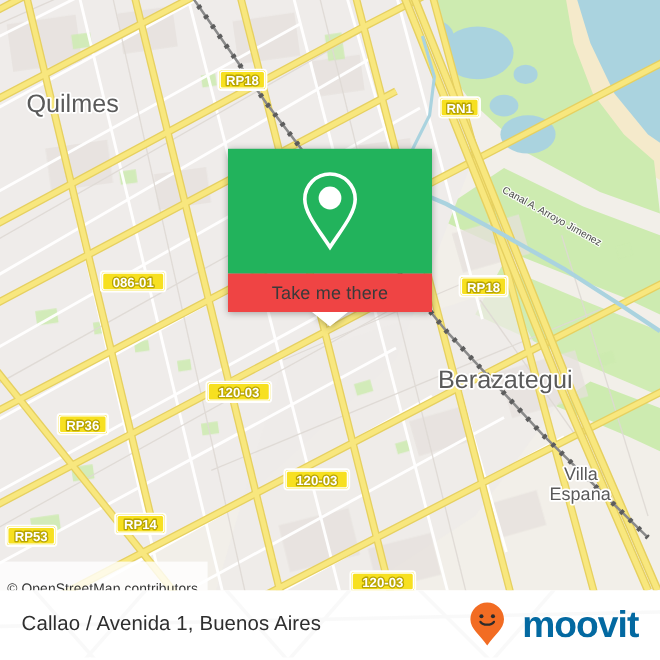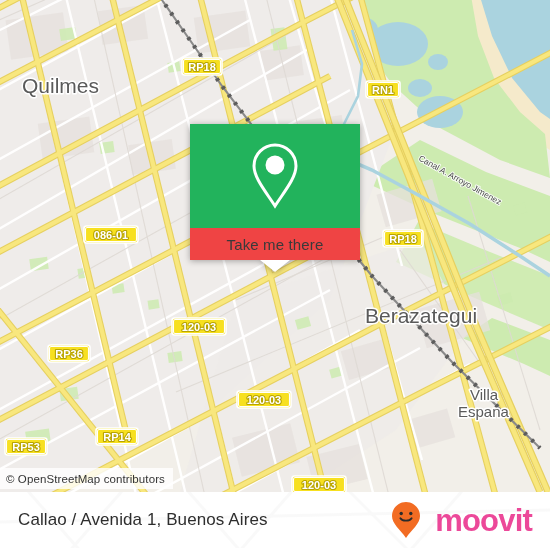--- a/index.html
+++ b/index.html
@@ -33,21 +33,21 @@
   #map svg { display: block; }
 
   
   .osm-attrib {
     position: absolute;
     left: 0;
     top: 468px;
     height: 21px;
     display: flex;
     align-items: center;
-    padding: 0 8px 0 6px;
+    padding: 12px 8px 0 6px;
     background: rgba(255,255,255,0.80);
     font-size: 11.5px;
     color: #333333;
     letter-spacing: 0.1px;
     white-space: nowrap;
   }
 
   
   #popup {
     position: absolute;
@@ -119,21 +119,21 @@
   }
   .brand {
     position: relative;
     display: flex;
     align-items: center;
     z-index: 2;
   }
   .brand-word {
     font-size: 31px;
     font-weight: bold;
-    color: #ec4899;
+    color: #0369a1;
     letter-spacing: -0.8px;
     line-height: 1;
     margin-left: 14px;
   }
 
   
   .city-label {
     font-family: "Liberation Sans", sans-serif;
     fill: #5a5a5a;
     font-size: 21px;

